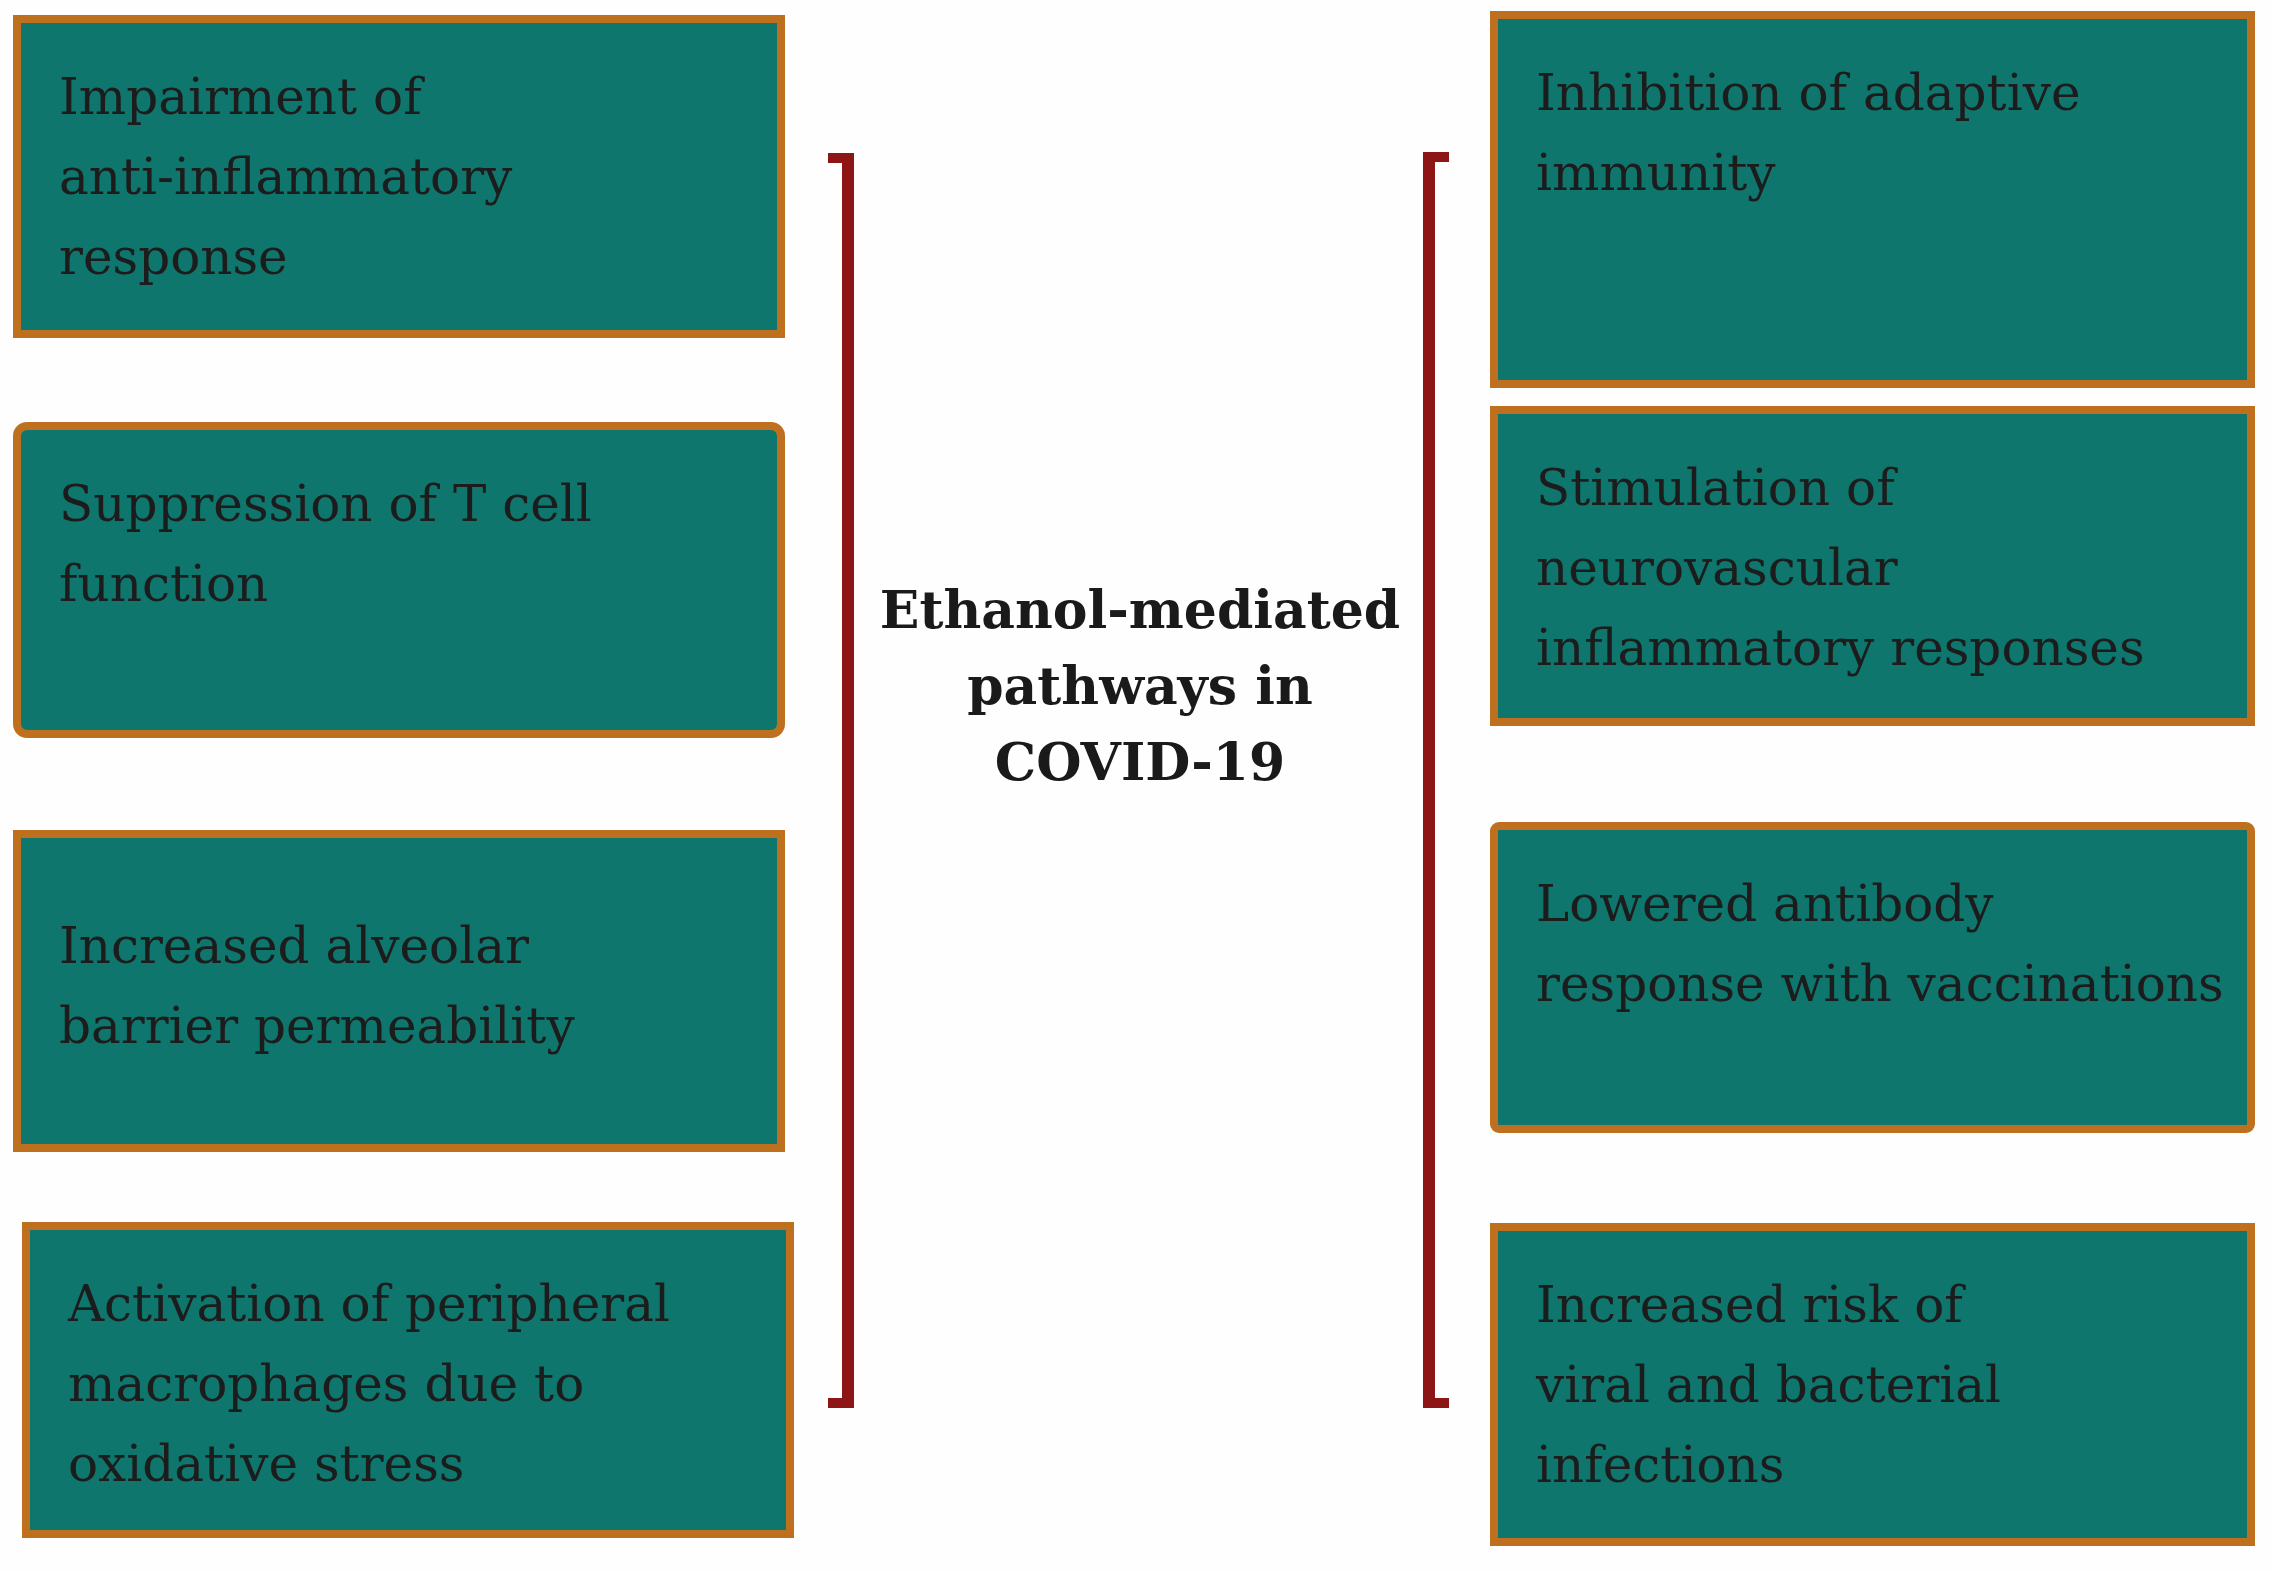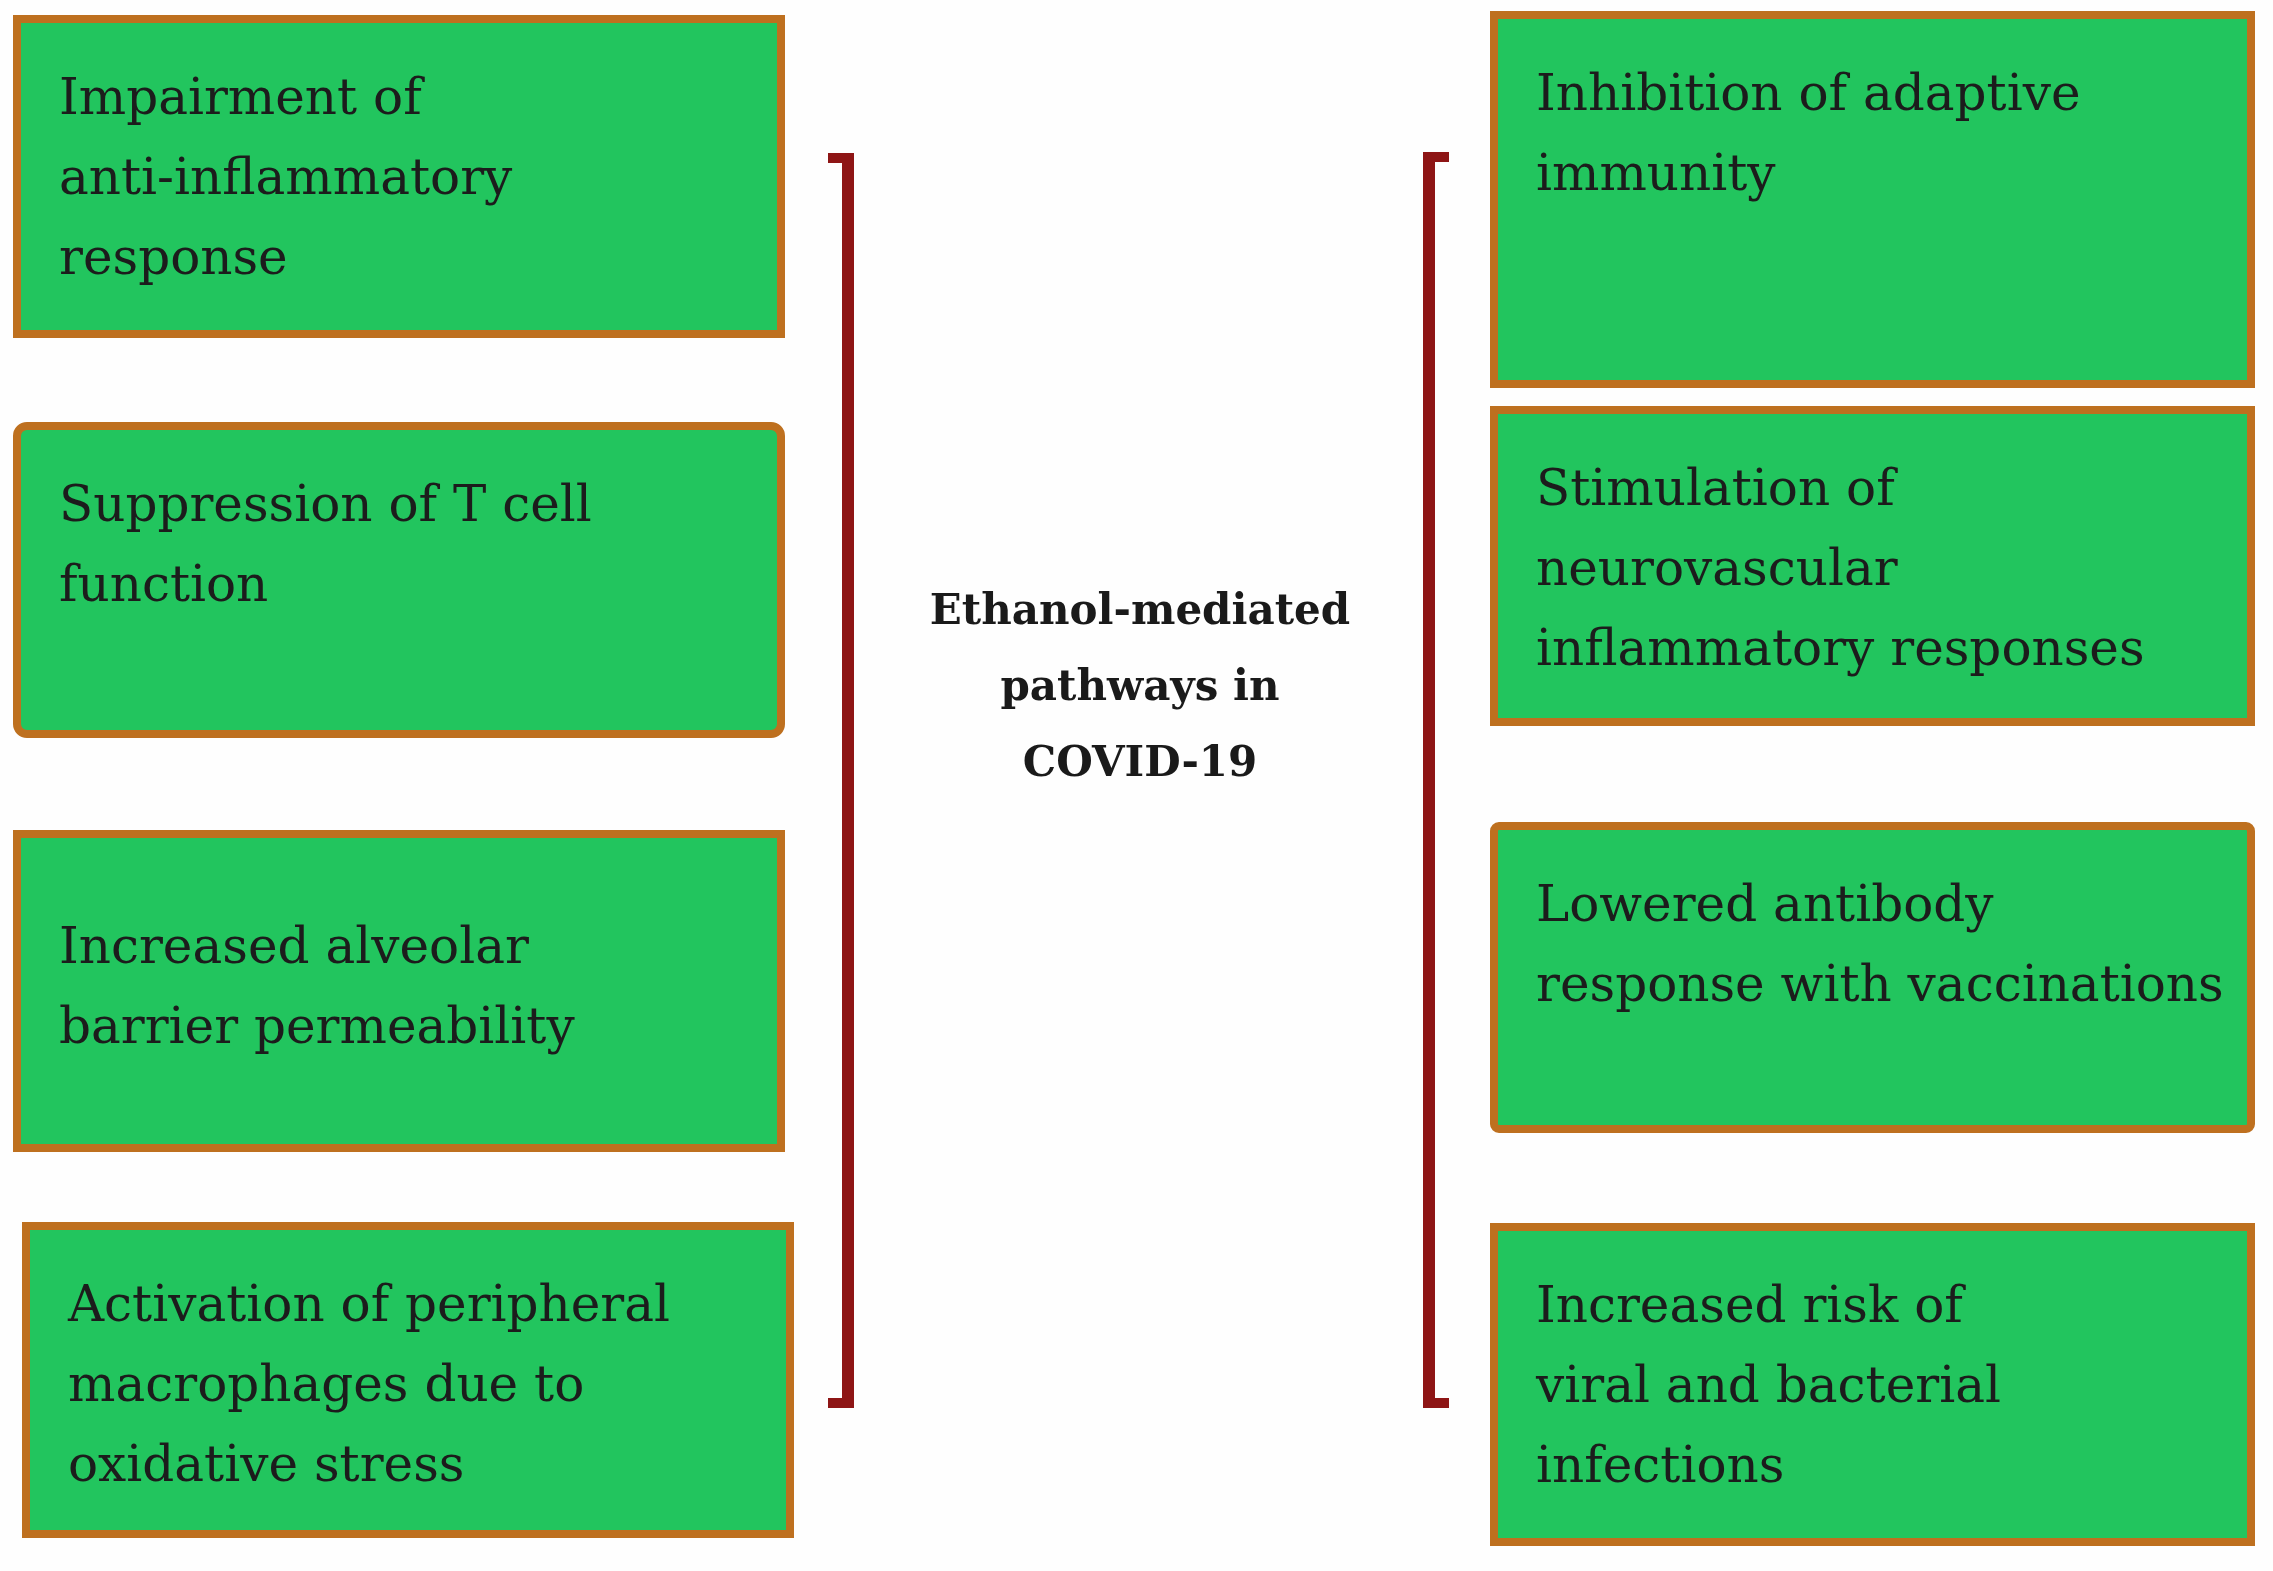--- a/index.html
+++ b/index.html
@@ -12,21 +12,21 @@
     width: 2273px;
     height: 1571px;
     background: #fefefe;
     font-family: "DejaVu Serif", "Liberation Serif", serif;
     color: #1c1c1c;
     overflow: hidden;
   }
   .pathway-box {
     position: absolute;
     border: 8px solid #be701f;
-    background: #22c55e;
+    background: #0f766e;
     box-sizing: border-box;
   }
   .box-text {
     position: absolute;
     top: 34px;
     left: 38px;
     right: 6px;
     font-size: 50px;
     line-height: 80px;
     white-space: pre;
@@ -66,21 +66,21 @@
     border-top: 10px solid #8e1515;
     border-bottom: 10px solid #8e1515;
   }
   .center-title {
     position: absolute;
     left: 870px;
     top: 572px;
     width: 540px;
     text-align: center;
     font-weight: bold;
-    font-size: 42px;
+    font-size: 52px;
     line-height: 76px;
     white-space: pre-line;
     color: #1a1a1a;
   }
 </style>
 </head>
 <body>
 
 <div class="figure-canvas">
 

